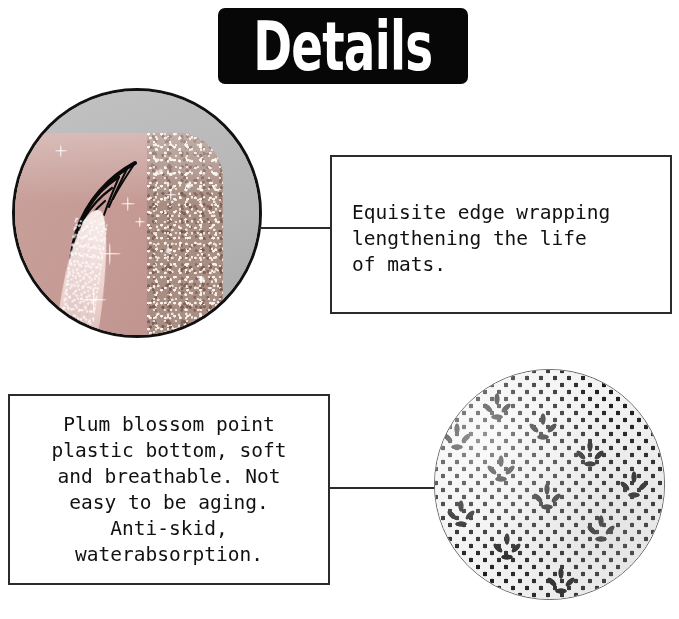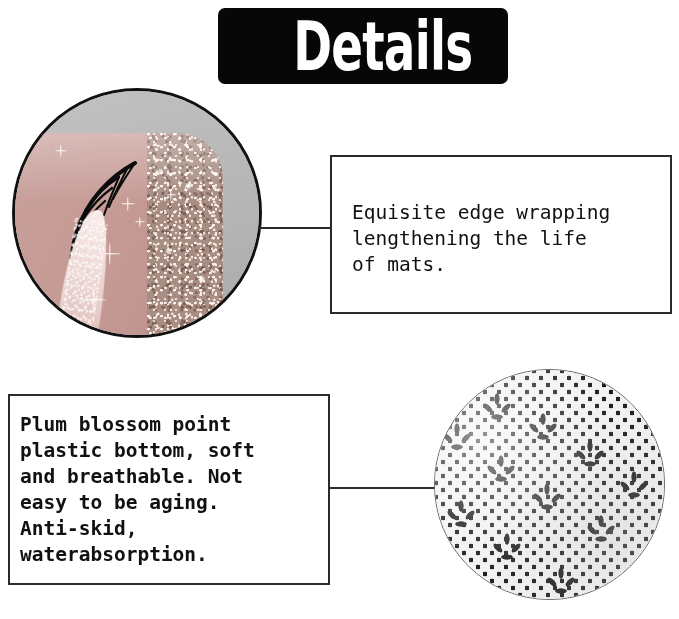--- a/index.html
+++ b/index.html
@@ -21,21 +21,20 @@
     position: absolute;
     left: 218px;
     top: 8px;
     width: 250px;
     height: 76px;
     background: #070707;
     border-radius: 7px;
     display: flex;
     align-items: center;
     justify-content: center;
-    padding-left: 40px;
   }
   #title-text {
     color: #ffffff;
     font-family: "DejaVu Sans", "Liberation Sans", sans-serif;
     font-weight: bold;
     font-size: 60px;
     line-height: 60px;
     letter-spacing: -1px;
     transform: scaleX(0.78) scaleY(1.14);
     transform-origin: center center;
@@ -67,21 +66,21 @@
     padding: 8px 0 0 20px;
   }
   #callout-box-1 .callout-text { text-align: left; }
   #callout-box-2 {
     left: 8px;
     top: 394px;
     width: 322px;
     height: 191px;
     padding: 0 10px;
   }
-  #callout-box-2 .callout-text { text-align: left; font-weight: bold; }
+  #callout-box-2 .callout-text { text-align: center; }
 
   
   .connector {
     position: absolute;
     background: #2b2b2b;
     height: 2px;
   }
   #connector-1 { left: 258px; top: 227px; width: 74px; }
   #connector-2 { left: 328px; top: 487px; width: 110px; }
 

